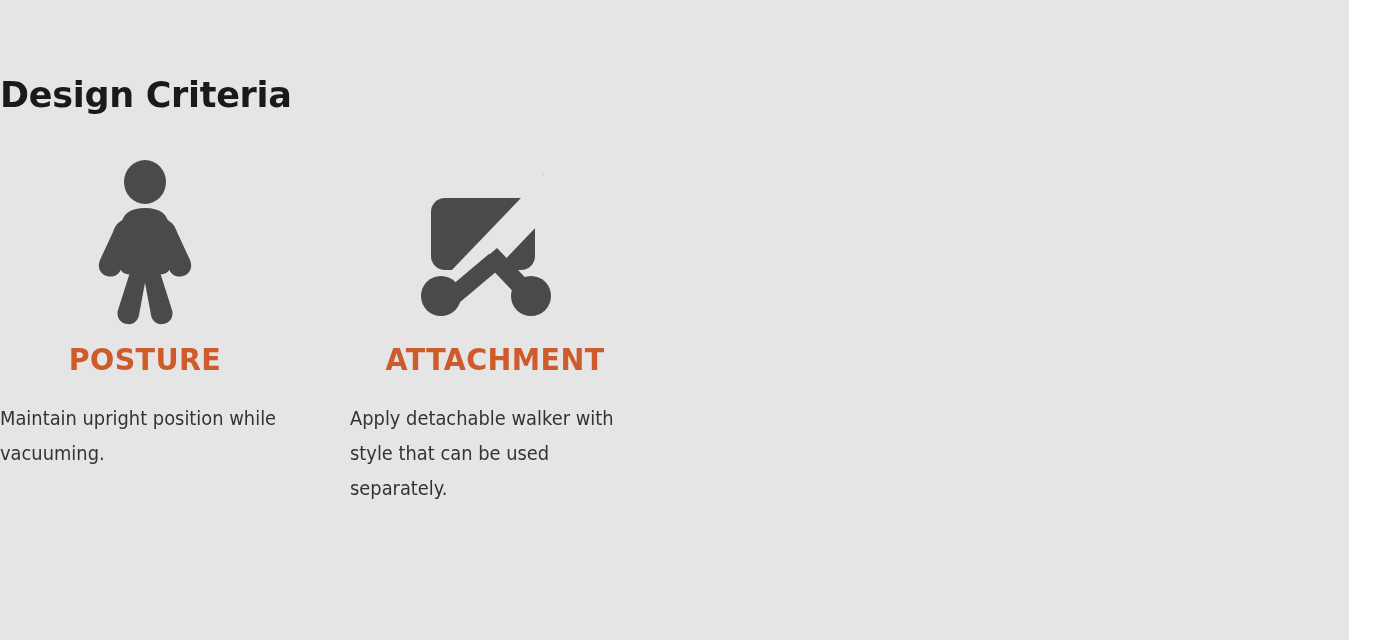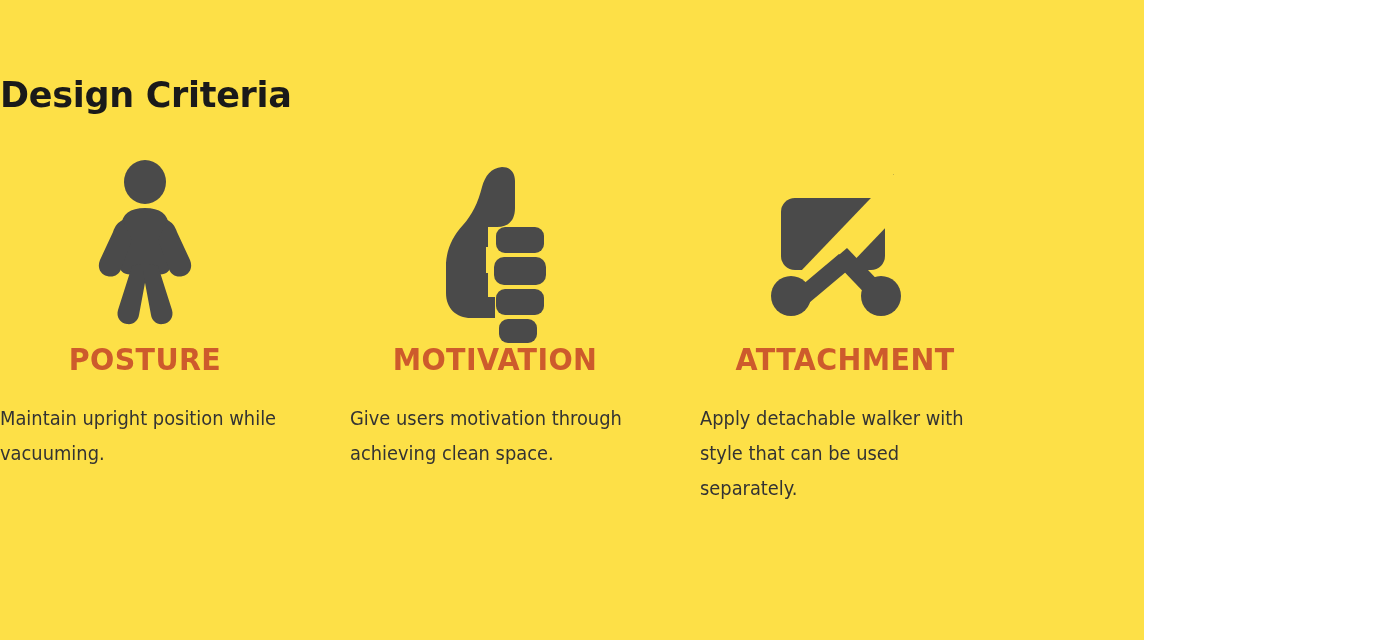--- a/index.html
+++ b/index.html
@@ -12,23 +12,23 @@
     overflow: hidden;
   }
 
   body {
     font-family: "Liberation Sans", "DejaVu Sans", sans-serif;
     -webkit-font-smoothing: antialiased;
   }
 
   .page {
     position: relative;
-    width: 1144px;
+    width: 1349px;
     height: 640px;
-    background: #fde047;
+    background: #e5e5e5;
   }
 
   
   .page-title {
     position: absolute;
     left: 0px;
     top: 78px;
     font-family: "DejaVu Sans", sans-serif;
     font-size: 35px;
     font-weight: 700;
@@ -153,57 +153,20 @@
                      C 67 165, 62 161, 61 155
                      L 53 112 Z"></path>
           </g>
         </svg>
       </div>
       <div class="criterion-heading">POSTURE</div>
       <div class="criterion-body">Maintain upright position while vacuuming.</div>
     </div>
 
 
-    <div class="column">
-      <div class="icon-wrap">
-        <svg width="108" height="155" viewBox="0 0 108 155" aria-hidden="true">
-          <g fill="#4a4a4a">
-
-            <path d="M61 2
-                     C 50 3, 44 11, 41 22
-                     C 37 38, 31 50, 22 60
-                     C 12 71, 6 83, 5 98
-                     L 5 128
-                     C 5 143, 15 153, 30 153
-                     L 54 153
-                     L 54 132
-                     L 47 132
-                     L 47 108
-                     L 45 108
-                     L 45 82
-                     L 47 82
-                     L 47 62
-                     L 56 62
-                     C 68 62, 74 55, 74 43
-                     L 74 16
-                     C 74 7, 69 2, 61 2 Z"></path>
-
-            <rect x="55" y="62" width="48" height="26" rx="9"></rect>
-
-            <rect x="53" y="92" width="52" height="28" rx="10"></rect>
-
-            <rect x="55" y="124" width="48" height="26" rx="9"></rect>
-
-            <rect x="58" y="154" width="38" height="24" rx="9"></rect>
-          </g>
-        </svg>
-      </div>
-      <div class="criterion-heading">MOTIVATION</div>
-      <div class="criterion-body">Give users motivation through achieving clean space.</div>
-    </div>
 
     <div class="column">
       <div class="icon-wrap">
         <svg width="160" height="150" viewBox="0 0 160 150" aria-hidden="true">
           <defs>
             <mask id="stroller-slash-mask">
               <rect x="-20" y="-20" width="200" height="190" fill="#fff"></rect>
 
               <path d="M150 -16 L 172 6 L 34 150 L 12 128 Z" fill="#000"></path>
             </mask>

